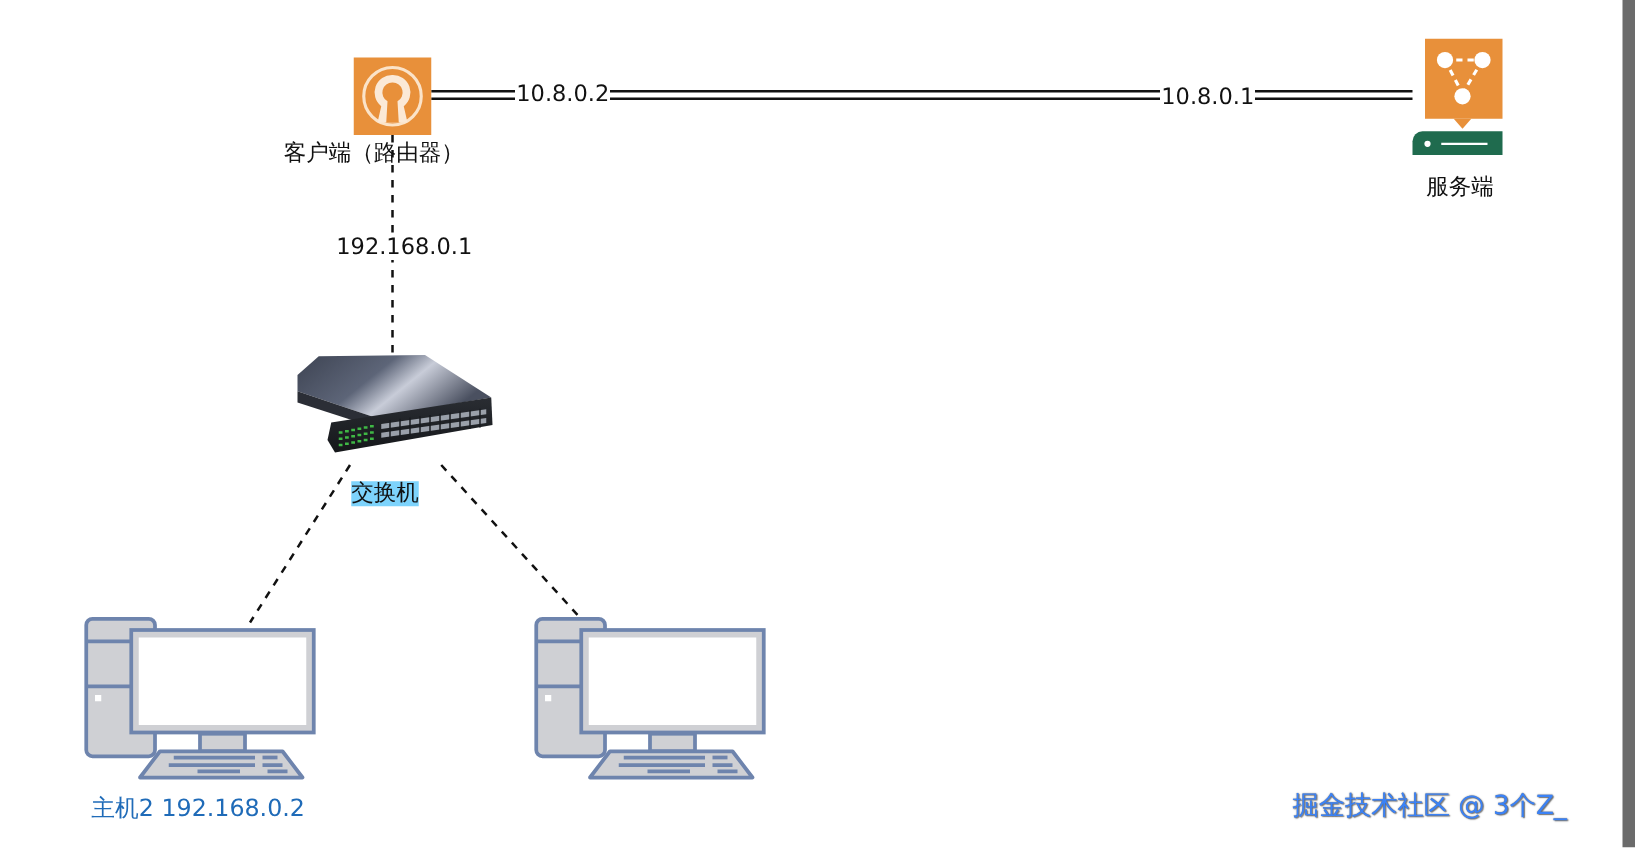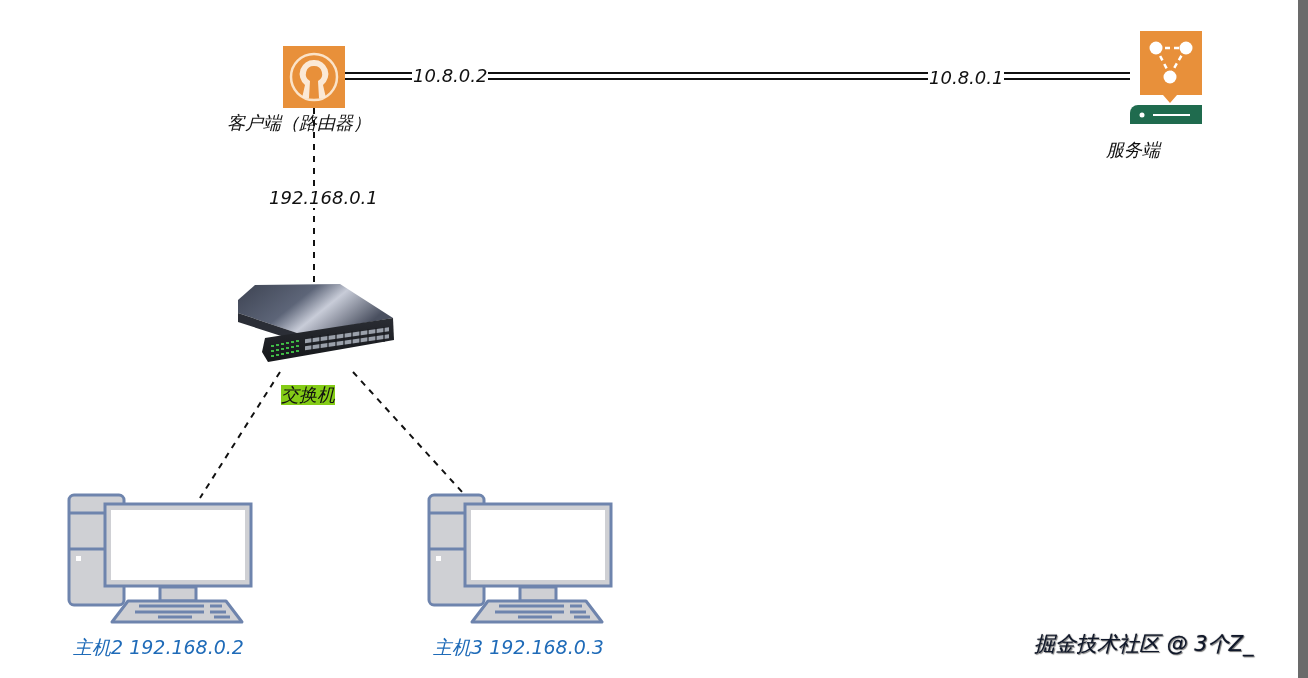--- a/index.html
+++ b/index.html
@@ -6,21 +6,20 @@
       margin: 0; padding: 0;
       width: 1308px; height: 678px;
       background: #ffffff;
       overflow: hidden;
       font-family: "DejaVu Sans", "Liberation Sans", sans-serif;
     }
     #canvas {
       position: relative;
       width: 1308px; height: 540px;
       background: #ffffff;
-      font-style: italic;
     }
     #diagram-svg {
       position: absolute; left: 0; top: 0;
       width: 1308px; height: 678px;
     }
     .label {
       position: absolute;
       white-space: nowrap;
       color: #111111;
       font-size: 18px;
@@ -40,21 +39,21 @@
       position: absolute;
       white-space: nowrap;
       color: #1f6bb8;
       font-size: 19px;
       line-height: 22px;
       text-align: center;
     }
     .watermark {
       position: absolute;
       white-space: nowrap;
-      color: #0f172a;
+      color: #3b82f6;
       font-size: 21px;
       line-height: 24px;
       text-shadow: 0 0 1px #555, 1px 1px 1px #777;
     }
     .right-bar {
       position: absolute;
       left: 1298px; top: 0;
       width: 10px; height: 678px;
       background: #6b6b6b;
     }
@@ -191,22 +190,21 @@
           <line x1="214" y1="617" x2="230" y2="617"></line>
       </g>
     </g>
   </svg>
 
   <div class="edge-label" style="left:412px; top:66px;">10.8.0.2</div>
   <div class="edge-label" style="left:928px; top:68px;">10.8.0.1</div>
   <div class="edge-label" style="left:268px; top:188px;">192.168.0.1</div>
 
   <div class="label" style="left:227px; top:113px;">客户端（路由器）</div>
-  <div class="label" style="left:1106px; top:140px;">服务端</div>
-  <div class="label" style="left:281px; top:385px; background:#84cc16;">交换机</div>
+  <div class="label" style="left:1141px; top:140px;">服务端</div>
+  <div class="label" style="left:281px; top:385px; background:#7dd3fc;">交换机</div>
 
   <div class="host-label" style="left:73px; top:636px;">主机2 192.168.0.2</div>
-  <div class="host-label" style="left:433px; top:636px;">主机3 192.168.0.3</div>
 
   <div class="watermark" style="left:1034px; top:632px;">掘金技术社区 @ 3个Z_</div>
 
   <div class="right-bar"></div>
 </div>
 
 </body></html>

